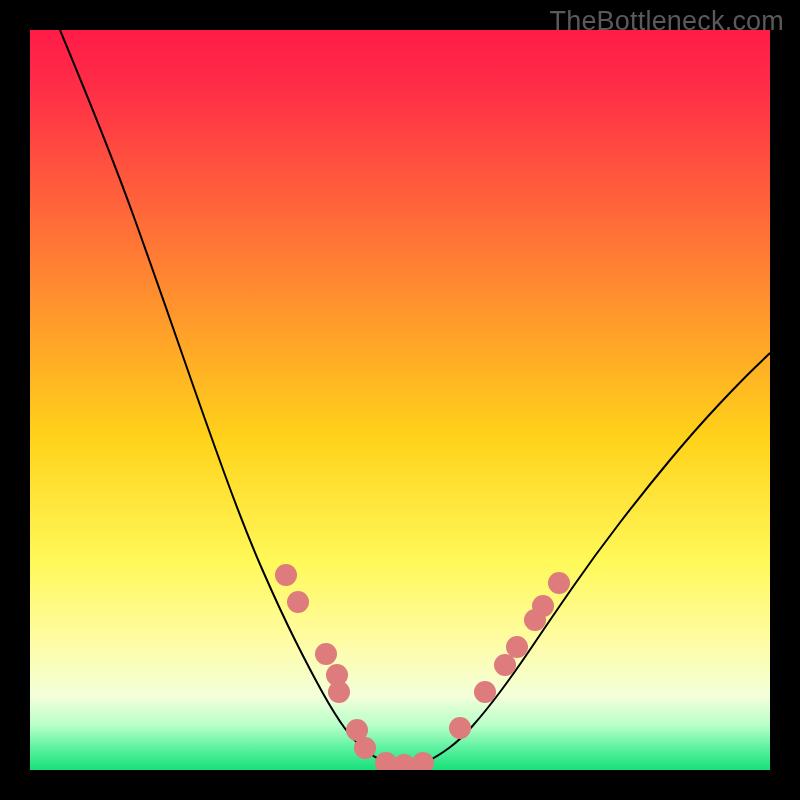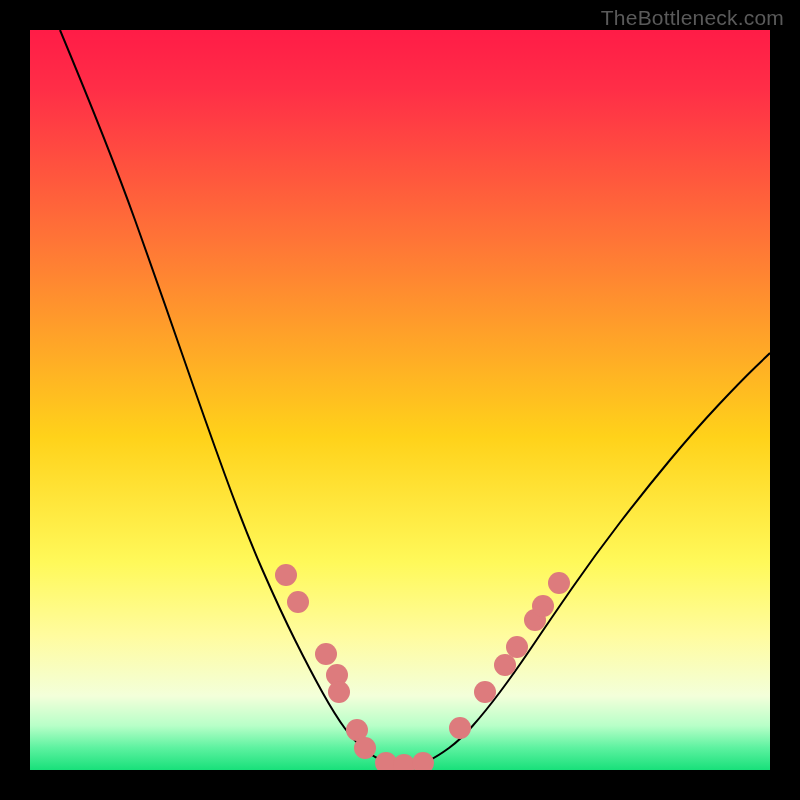--- a/index.html
+++ b/index.html
@@ -31,21 +31,21 @@
     left: 0;
     top: 0;
     width: 740px;
     height: 740px;
   }
   .watermark {
     position: absolute;
     right: 16px;
     top: 6px;
     color: #5a5a5a;
-    font-size: 21px;
+    font-size: 27px;
     letter-spacing: 0.2px;
     font-weight: 500;
   }
 </style>
 </head>
 <body>
 
 <div class="watermark">TheBottleneck.com</div>
 
 <div class="frame">

